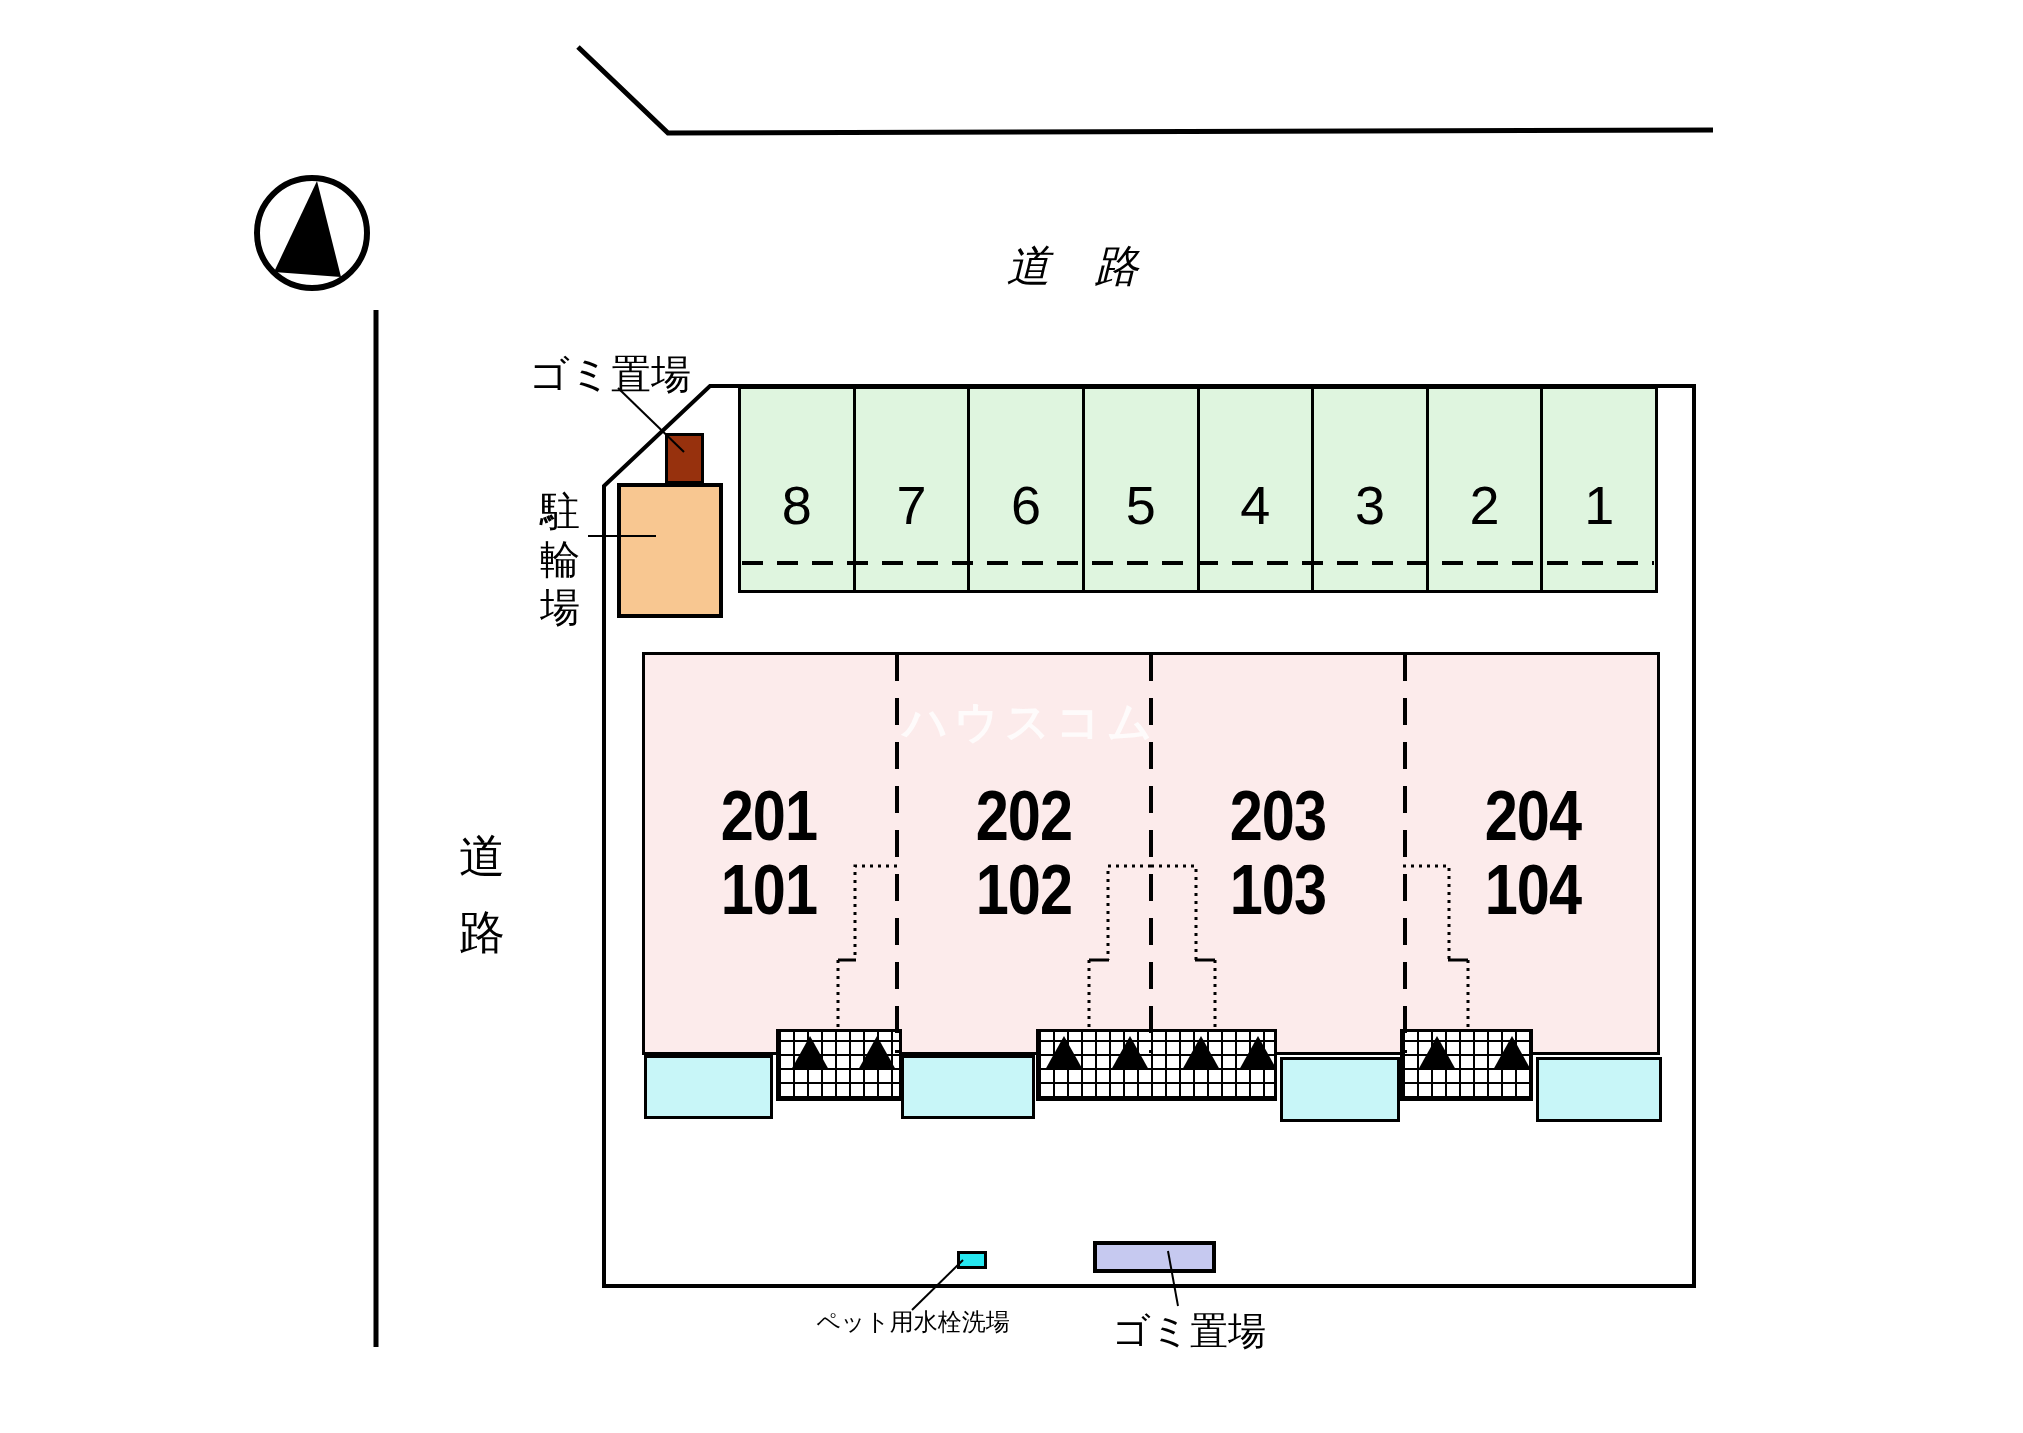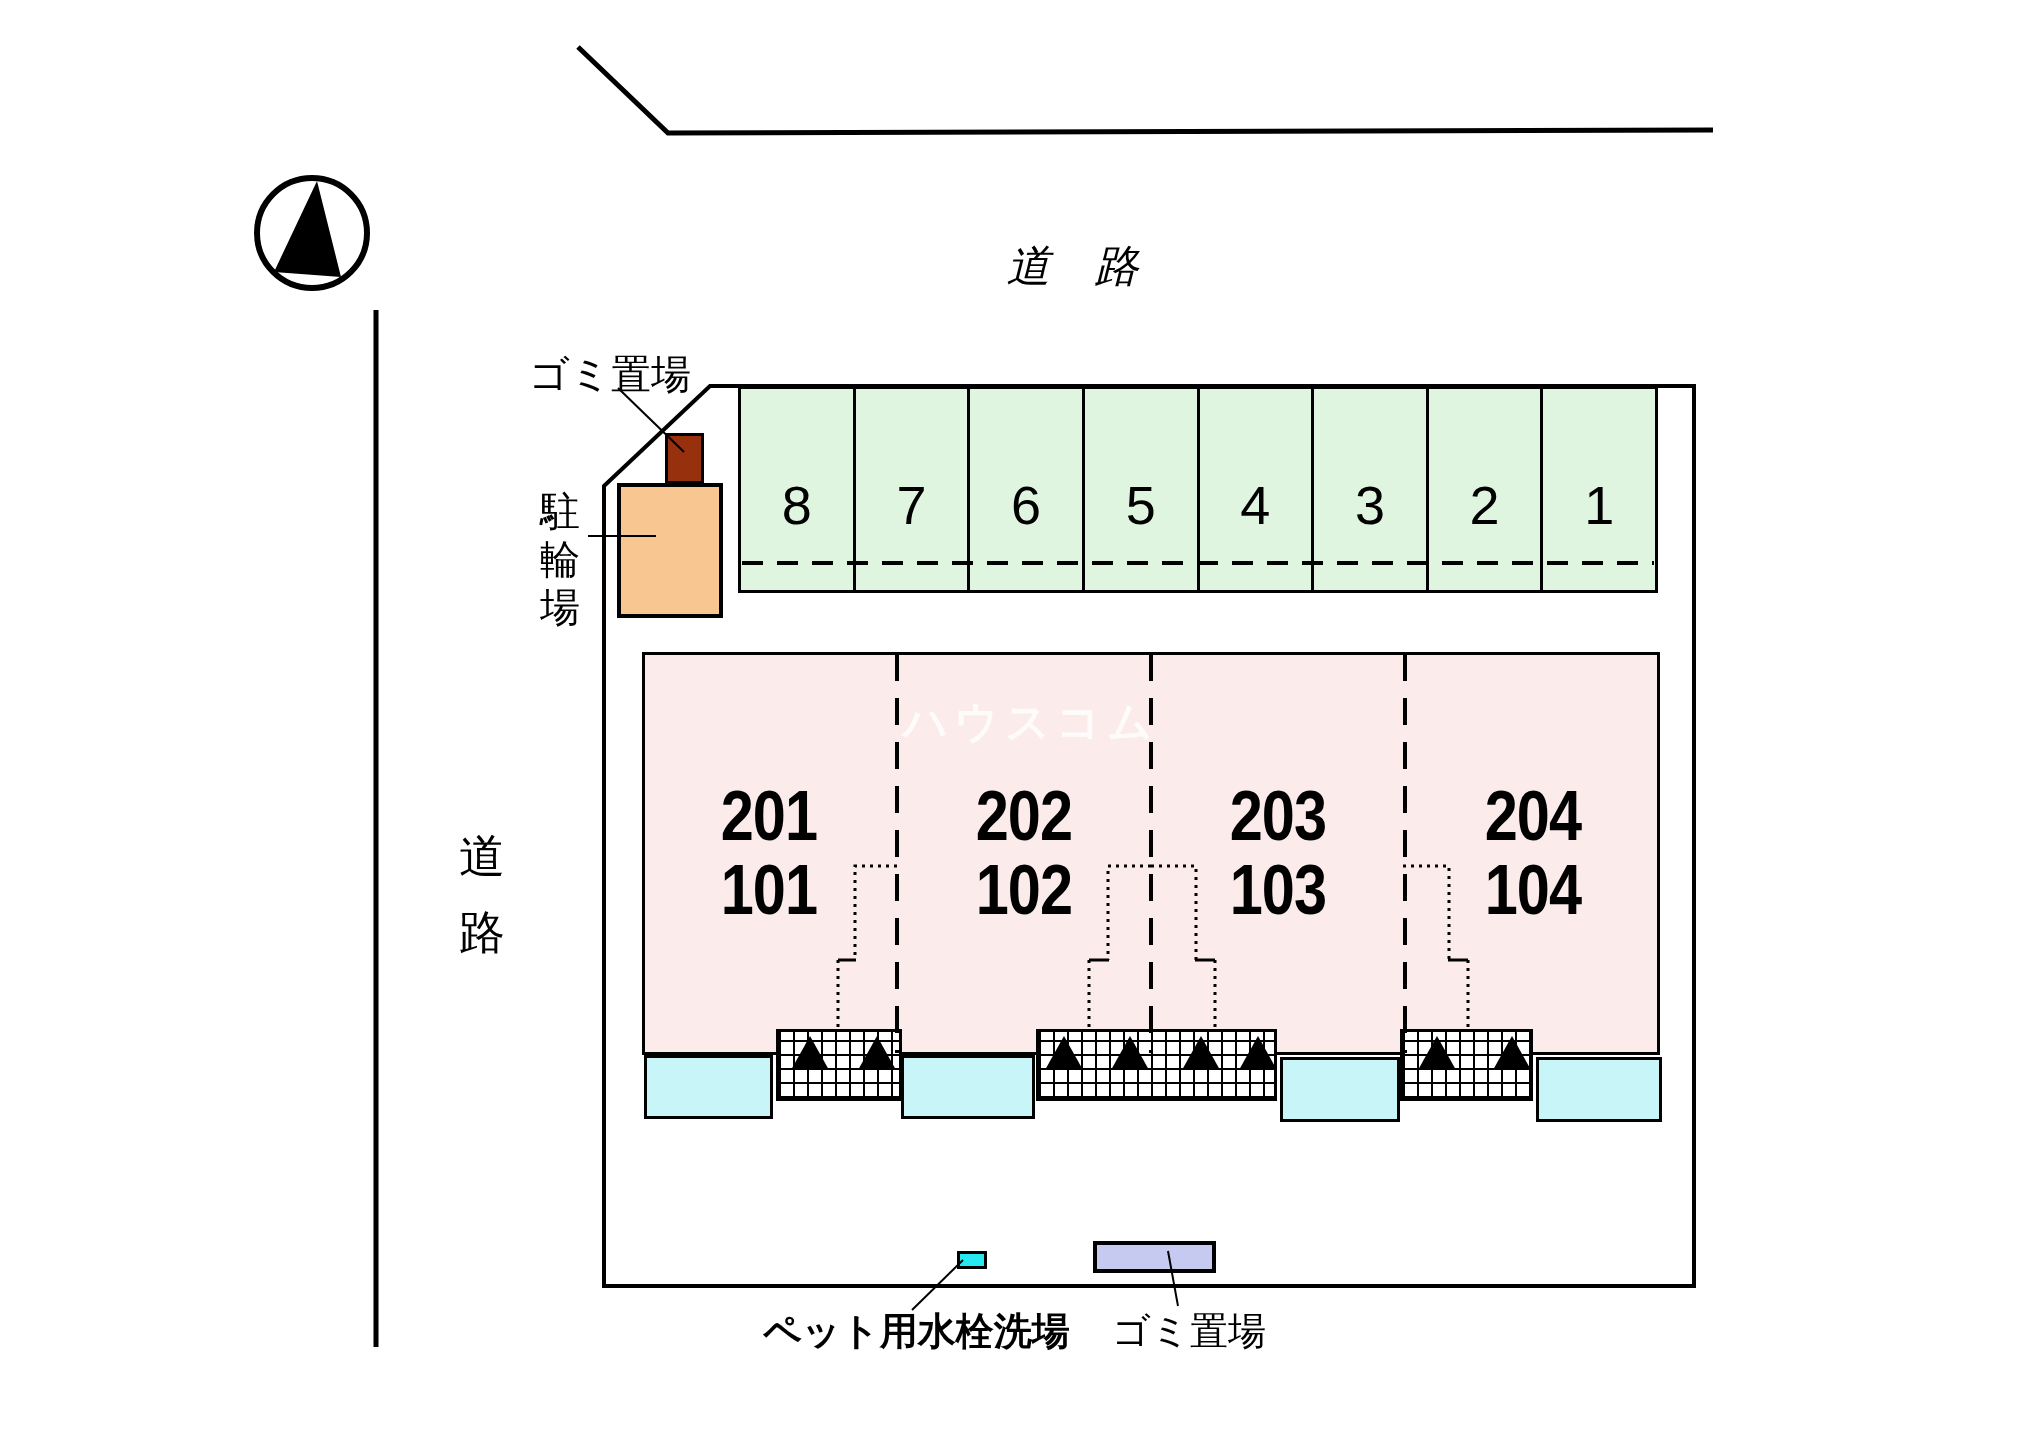--- a/index.html
+++ b/index.html
@@ -164,17 +164,17 @@
   </div>
 
   <div class="lbl lbl-center" style="left:520px;top:347px;width:180px;font-size:40px;">ゴミ置場</div>
 
   <div class="vstack" style="left:538px;top:487px;width:44px;font-size:40px;line-height:48px;">
     <span>駐</span>
     <span>輪</span>
     <span>場</span>
   </div>
 
-  <div class="lbl lbl-center" style="left:763px;top:1306px;width:300px;font-size:38px;font-weight:bold;">ペット用水栓洗場</div>
+  <div class="lbl lbl-center" style="left:763px;top:1306px;width:300px;font-size:24px;">ペット用水栓洗場</div>
 
   <div class="lbl lbl-center" style="left:1089px;top:1306px;width:200px;font-size:38px;">ゴミ置場</div>
 
 </div>
 
 </body></html>

